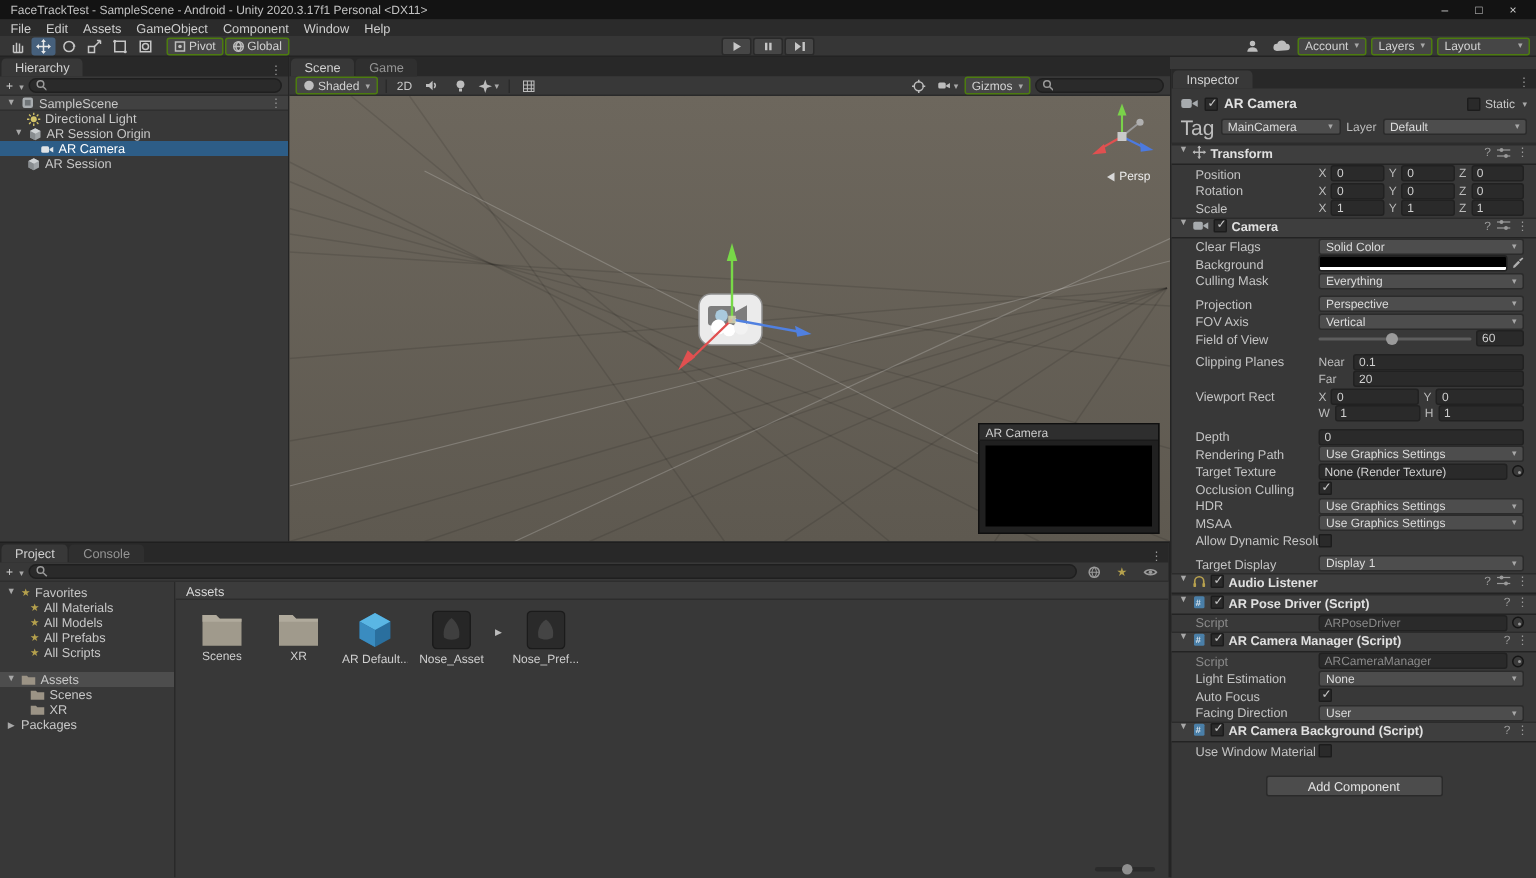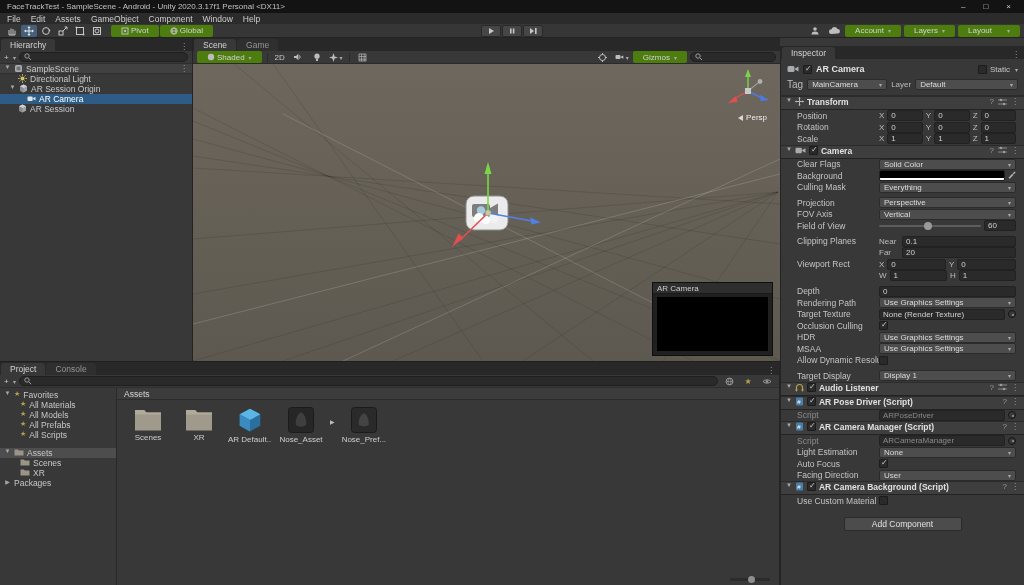--- a/index.html
+++ b/index.html
@@ -11,37 +11,37 @@
 .mla{margin-left:auto}
 
 .titlebar{height:13px;background:#131313;color:#c2c2c2;font-size:8px;display:flex;align-items:center;padding:0 7px;gap:6px}
 .winbtns{margin-left:auto;display:flex;gap:18px;color:#cfcfcf;font-size:8px;padding-right:6px}
 .menubar{height:11px;background:#2b2b2b;display:flex;align-items:center;padding-left:2px;font-size:8.5px;color:#cfcfcf}
 .menubar>span{padding:0 5px}
 .toolbar{height:14px;background:#363636;border-bottom:1px solid #232323;display:flex;align-items:center;padding:0 4px;position:relative}
 .toolgrp{display:flex;gap:1px;align-items:center}
 .tool{width:16px;height:12px;display:flex;align-items:center;justify-content:center;border-radius:2px}
 .tool.sel{background:#46607c}
-.tbtn{height:12px;background:#464646;border:6px solid #4d7c0f;border-radius:2px;display:flex;align-items:center;gap:2px;padding:0 4px;font-size:8px;color:#d2d2d2;white-space:nowrap}
+.tbtn{height:12px;background:#464646;border:1px solid #4d7c0f;border-radius:2px;display:flex;align-items:center;gap:2px;padding:0 4px;font-size:8px;color:#d2d2d2;white-space:nowrap}
 .playgrp{position:absolute;left:50%;top:1px;transform:translateX(-50%);display:flex;gap:1px}
 .pbtn{width:20px;height:12px;background:#464646;border:1px solid #292929;border-radius:2px;display:flex;align-items:center;justify-content:center}
 .dda{color:#a8a8a8;font-size:6px;margin-left:2px}
 .rgrp{margin-left:auto;display:flex;gap:3px;align-items:center}
 
 .panel{position:absolute;background:#383838}
 .tabbar{height:13px;background:#282828;display:flex;align-items:flex-end;padding-left:1px}
 .tab{height:12px;padding:0 9px;display:flex;align-items:center;gap:3px;background:#383838;border-radius:3px 3px 0 0;font-size:8.5px;color:#d2d2d2;margin-right:1px}
 .tab.off{background:#2f2f2f;color:#959595}
 .kebab{color:#9a9a9a;font-size:8px;padding:0 4px}
 .srow{height:13px;display:flex;align-items:center;gap:3px;padding:0 4px;border-bottom:1px solid #2e2e2e}
 .search{height:10px;background:#2a2a2a;border:1px solid #1f1f1f;border-radius:6px;display:flex;align-items:center;padding:0 4px;gap:2px}
 .search input{background:none;border:none;outline:none;color:#ccc;font-size:8px;width:100%}
 .plus{font-size:8px;color:#cfcfcf}
 
-.trow{height:10px;display:flex;align-items:flex-start;gap:3px;padding-left:4px;white-space:nowrap}
+.trow{height:10px;display:flex;align-items:center;gap:3px;padding-left:4px;white-space:nowrap}
 .trow .fold{font-size:6px;color:#a8a8a8;width:7px;text-align:center;flex:none}
 .trow.sel{background:#2d5d87;color:#fff}
 .trow.gsel{background:#4d4d4d}
 .trow.scenehead{background:#414141;border-bottom:1px solid #2f2f2f}
 .tlabel{font-size:8.5px}
 .star{color:#b5a14d;font-size:7px}
 
 .sceneToolbar{height:13px;background:#383838;border-bottom:1px solid #2a2a2a;display:flex;align-items:center;gap:3px;padding:0 4px}
 .sep{width:1px;height:9px;background:#2a2a2a;margin:0 2px}
 .viewport{position:absolute;left:0;top:26px;right:0;bottom:0;background:linear-gradient(#6d675d,#5e5950);overflow:hidden}
@@ -566,21 +566,21 @@
         </svg>
       <span class="cb on"></span>
       <span style="font-weight:bold;font-size:9px;color:#e2e2e2">AR Camera</span>
       <span class="mla fx" style="gap:3px">
         <span class="cb"></span>
         <span style="font-size:8px">Static</span>
         <span class="dda">▾</span>
       </span>
     </div>
     <div class="fx" style="gap:4px;height:13px;margin-top:2px">
-      <span style="font-size:10px;color:#bdbdbd">Tag</span>
+      <span style="font-size:14px;color:#bdbdbd">Tag</span>
       <div class="dd" style="width:80px">
           <span>MainCamera</span>
           <span class="dda">▾</span>
         </div>
       <span style="font-size:8px;color:#bdbdbd">Layer</span>
       <div class="dd grow">
           <span>Default</span>
           <span class="dda">▾</span>
         </div>
     </div>
@@ -947,21 +947,21 @@
         <text x="2.2" y="6.8" font-size="6" fill="#fff">#</text>
       </svg>
     <span class="cb on"></span>
     <span class="ctitle">AR Camera Background (Script)</span>
     <span class="hic">
         <span class="qmark">?</span>
         <span>⋮</span>
       </span>
   </div>
   <div class="row">
-      <span class="lbl">Use Custom Material</span>
+      <span class="lbl">Use Window Material</span>
     <div class="val">
         <span class="cb"></span>
       </div>
     </div>
 
   <div class="addbtn">
       <span>Add Component</span>
     </div>
 </div>
 

